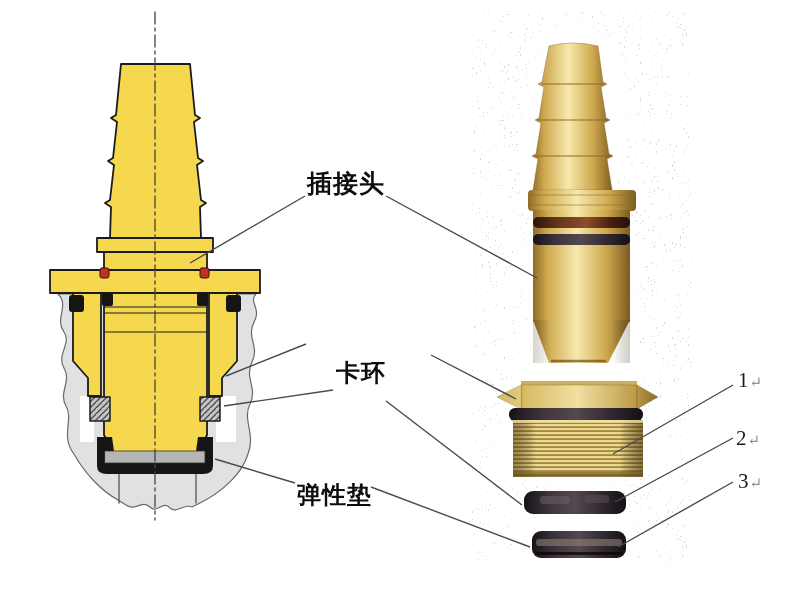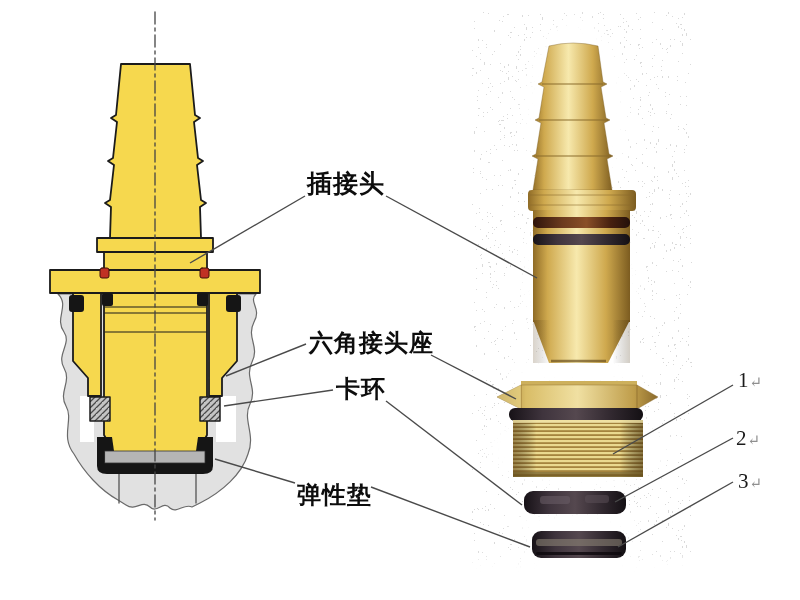--- a/index.html
+++ b/index.html
@@ -190,23 +190,22 @@
     <path d="M295,483 L215,459"></path>
     <path d="M371,487 L530,547"></path>
     <path d="M733,385 L613,454"></path>
     <path d="M733,438 L615,502"></path>
     <path d="M733,482 L618,547"></path>
   </g>
 </svg>
 
 <div class="part-label" style="left:307px;top:171px;font-size:25px;">插接头</div>
 
-<div class="part-label" style="left:309px;top:331px;font-size:24px;">六角接头座</div>
-
-<div class="part-label" style="left:336px;top:377px;font-size:24px;">卡环</div>
+
+<div class="part-label" style="left:336px;top:361px;font-size:24px;">卡环</div>
 
 <div class="part-label" style="left:297px;top:483px;font-size:24px;">弹性垫</div>
 
 <div class="callout" style="left:738px;top:370px;">
   <span>1</span><span class="ret">↵</span>
 </div>
 <div class="callout" style="left:736px;top:428px;">
   <span>2</span><span class="ret">↵</span>
 </div>
 <div class="callout" style="left:738px;top:471px;">

